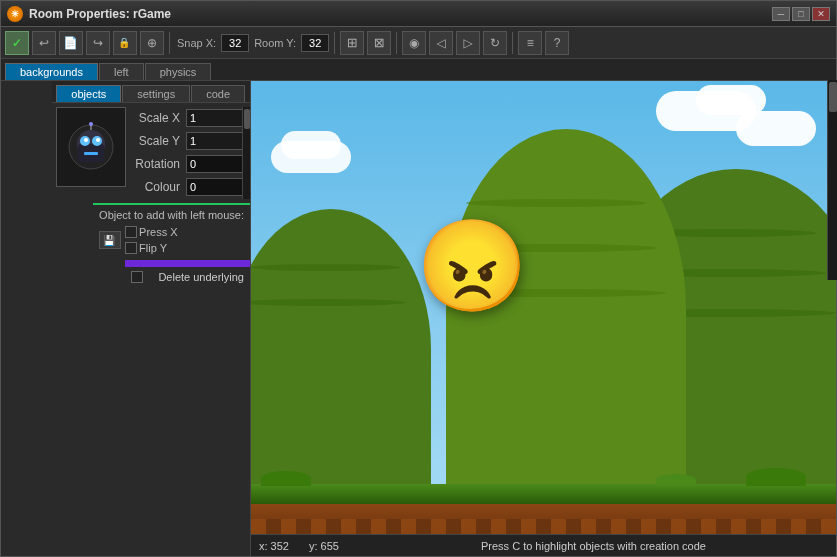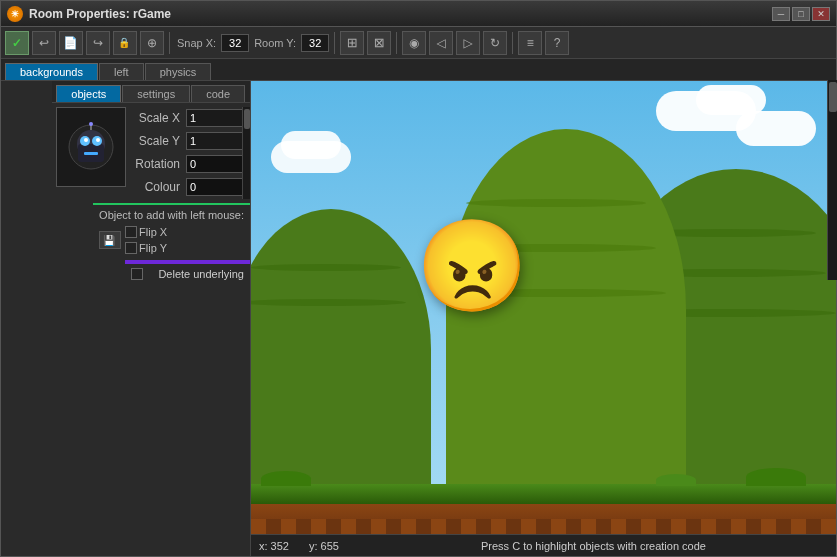--- a/index.html
+++ b/index.html
@@ -235,21 +235,21 @@
       color: #bbb;
       font-size: 11px;
     }
     .chk { width: 12px; height: 12px; border: 1px solid #666; background: #222; }
 
     .delete-row {
       padding: 4px 6px;
       display: flex;
       align-items: center;
       gap: 15px;
-      border-top: 4px solid #6d28d9;
+      border-top: 7px solid #6d28d9;
       flex-shrink: 0;
     }
 
     
     .mini-map {
       height: 160px;
       background: #87ceeb;
       border-top: 1px solid #444;
       position: relative;
       overflow: hidden;
@@ -499,21 +499,21 @@
 
       <div class="obj-selector">
         <div class="obj-selector-label">Object to add with left mouse:</div>
         <div class="obj-selector-row">
           <div style="display:flex;flex-direction:column;gap:2px;">
             <div style="width:22px;height:18px;background:#3a3a3a;border:1px solid #555;display:flex;align-items:center;justify-content:center;cursor:pointer;font-size:10px;">💾</div>
           </div>
           <div style="display:flex;flex-direction:column;">
             <label class="checkbox-label flip-row">
               <div class="chk"></div>
-              <span>Flip X</span>
+              <span>Press X</span>
             </label>
             <label class="checkbox-label flip-row">
               <div class="chk"></div>
               <span>Flip Y</span>
             </label>
           </div>
         </div>
       </div>
 
       <div class="delete-row">

